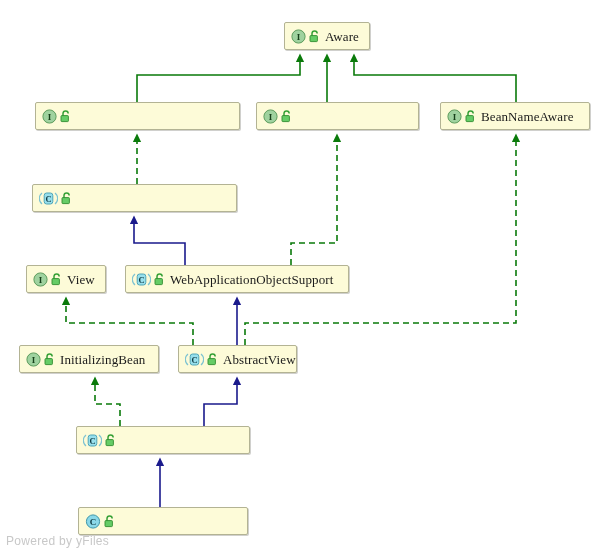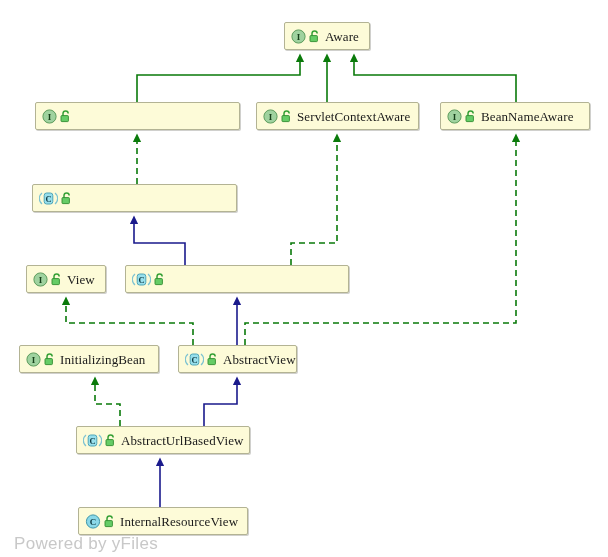--- a/index.html
+++ b/index.html
@@ -58,25 +58,24 @@
     font-size: 13px;
     color: #1a1a1a;
     line-height: 1;
     letter-spacing: 0.1px;
   }
   #watermark {
     position: absolute;
     left: 6px;
     top: 534px;
     font-family: "Liberation Sans", sans-serif;
-    font-size: 17px;
+    font-size: 12px;
     color: #c8c8c8;
     letter-spacing: 0.3px;
     user-select: none;
-    margin-left: 8px;
   }
 </style>
 </head>
 <body>
 
 <div id="diagram-canvas">
 
   <svg id="edge-layer" viewBox="0 0 608 557" width="608" height="557" xmlns="http://www.w3.org/2000/svg">
     <defs>
       <marker id="arrow-green" markerWidth="11" markerHeight="11" refX="1.2" refY="4.2" orient="auto" markerUnits="userSpaceOnUse">
@@ -167,21 +166,20 @@
     <span class="node-icon-group">
       <svg class="icon-iface" width="15" height="15" viewBox="0 0 15 15">
         <circle cx="7.5" cy="7.5" r="6.6" fill="#9fd29f" stroke="#5d9c5d" stroke-width="1"></circle>
         <text x="7.5" y="11" text-anchor="middle" font-family="Liberation Serif, serif" font-size="9" font-weight="bold" fill="#16401a">I</text>
       </svg>
       <svg class="icon-lock" width="11" height="13" viewBox="0 0 11 13">
         <path d="M3,6 L3,3.6 A2.6,2.6 0 0,1 8.2,3.6" fill="none" stroke="#35a035" stroke-width="1.5"></path>
         <rect x="1" y="5.6" width="7.4" height="6" rx="0.8" fill="#66cc66" stroke="#2e8b2e" stroke-width="0.9"></rect>
       </svg>
     </span>
-    <span class="node-label">ServletContextAware</span>
   </div>
 
   <div class="uml-node" style="left:440px; top:102px; width:150px;">
     <span class="node-icon-group">
       <svg class="icon-iface" width="15" height="15" viewBox="0 0 15 15">
         <circle cx="7.5" cy="7.5" r="6.6" fill="#9fd29f" stroke="#5d9c5d" stroke-width="1"></circle>
         <text x="7.5" y="11" text-anchor="middle" font-family="Liberation Serif, serif" font-size="9" font-weight="bold" fill="#16401a">I</text>
       </svg>
       <svg class="icon-lock" width="11" height="13" viewBox="0 0 11 13">
         <path d="M3,6 L3,3.6 A2.6,2.6 0 0,1 8.2,3.6" fill="none" stroke="#35a035" stroke-width="1.5"></path>
@@ -226,20 +224,21 @@
         <path d="M3.0,2.0 A7,7 0 0,0 3.0,13.0" fill="none" stroke="#7fc4d2" stroke-width="1.3"></path>
         <path d="M16.0,2.0 A7,7 0 0,1 16.0,13.0" fill="none" stroke="#7fc4d2" stroke-width="1.3"></path>
         <rect x="5.2" y="2.0" width="8.6" height="11" rx="2.4" fill="#97dfec" stroke="#4fa6b8" stroke-width="1"></rect>
         <text x="9.5" y="11" text-anchor="middle" font-family="Liberation Serif, serif" font-size="8.5" font-weight="bold" fill="#0f3b44">C</text>
       </svg>
       <svg class="icon-lock" width="11" height="13" viewBox="0 0 11 13">
         <path d="M3,6 L3,3.6 A2.6,2.6 0 0,1 8.2,3.6" fill="none" stroke="#35a035" stroke-width="1.5"></path>
         <rect x="1" y="5.6" width="7.4" height="6" rx="0.8" fill="#66cc66" stroke="#2e8b2e" stroke-width="0.9"></rect>
       </svg>
     </span>
+    <span class="node-label">WebApplicationObjectSupport</span>
   </div>
 
   <div class="uml-node" style="left:19px; top:345px; width:140px;">
     <span class="node-icon-group">
       <svg class="icon-iface" width="15" height="15" viewBox="0 0 15 15">
         <circle cx="7.5" cy="7.5" r="6.6" fill="#9fd29f" stroke="#5d9c5d" stroke-width="1"></circle>
         <text x="7.5" y="11" text-anchor="middle" font-family="Liberation Serif, serif" font-size="9" font-weight="bold" fill="#16401a">I</text>
       </svg>
       <svg class="icon-lock" width="11" height="13" viewBox="0 0 11 13">
         <path d="M3,6 L3,3.6 A2.6,2.6 0 0,1 8.2,3.6" fill="none" stroke="#35a035" stroke-width="1.5"></path>
@@ -271,32 +270,30 @@
         <path d="M3.0,2.0 A7,7 0 0,0 3.0,13.0" fill="none" stroke="#7fc4d2" stroke-width="1.3"></path>
         <path d="M16.0,2.0 A7,7 0 0,1 16.0,13.0" fill="none" stroke="#7fc4d2" stroke-width="1.3"></path>
         <rect x="5.2" y="2.0" width="8.6" height="11" rx="2.4" fill="#97dfec" stroke="#4fa6b8" stroke-width="1"></rect>
         <text x="9.5" y="11" text-anchor="middle" font-family="Liberation Serif, serif" font-size="8.5" font-weight="bold" fill="#0f3b44">C</text>
       </svg>
       <svg class="icon-lock" width="11" height="13" viewBox="0 0 11 13">
         <path d="M3,6 L3,3.6 A2.6,2.6 0 0,1 8.2,3.6" fill="none" stroke="#35a035" stroke-width="1.5"></path>
         <rect x="1" y="5.6" width="7.4" height="6" rx="0.8" fill="#66cc66" stroke="#2e8b2e" stroke-width="0.9"></rect>
       </svg>
     </span>
-    <span class="node-label">AbstractUrlBasedView</span>
   </div>
 
   <div class="uml-node" style="left:78px; top:507px; width:170px;">
     <span class="node-icon-group">
       <svg class="icon-class" width="16" height="15" viewBox="0 0 16 15">
         <circle cx="8" cy="7.5" r="6.6" fill="#8ad8e8" stroke="#3f97aa" stroke-width="1"></circle>
         <text x="8" y="11" text-anchor="middle" font-family="Liberation Serif, serif" font-size="9" font-weight="bold" fill="#0f3b44">C</text>
       </svg>
       <svg class="icon-lock" width="11" height="13" viewBox="0 0 11 13">
         <path d="M3,6 L3,3.6 A2.6,2.6 0 0,1 8.2,3.6" fill="none" stroke="#35a035" stroke-width="1.5"></path>
         <rect x="1" y="5.6" width="7.4" height="6" rx="0.8" fill="#66cc66" stroke="#2e8b2e" stroke-width="0.9"></rect>
       </svg>
     </span>
-    <span class="node-label">InternalResourceView</span>
   </div>
 
   <div id="watermark">Powered by yFiles</div>
 
 </div>
 
 </body></html>

